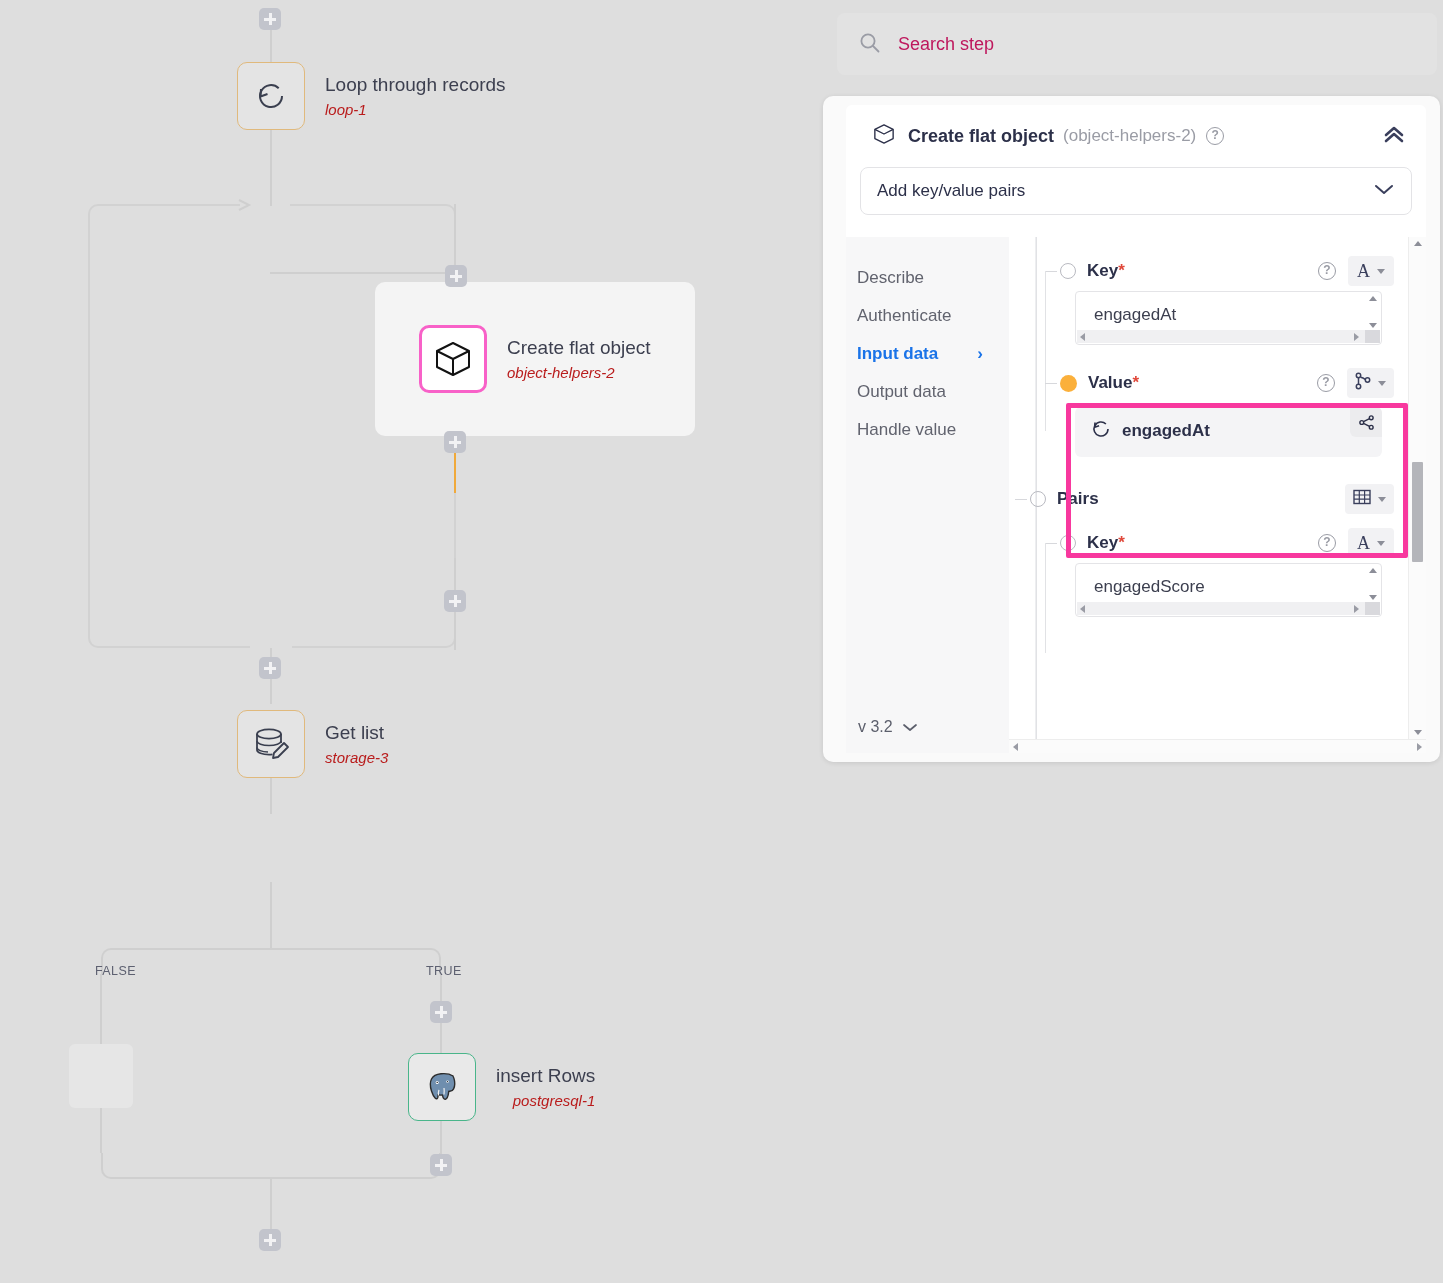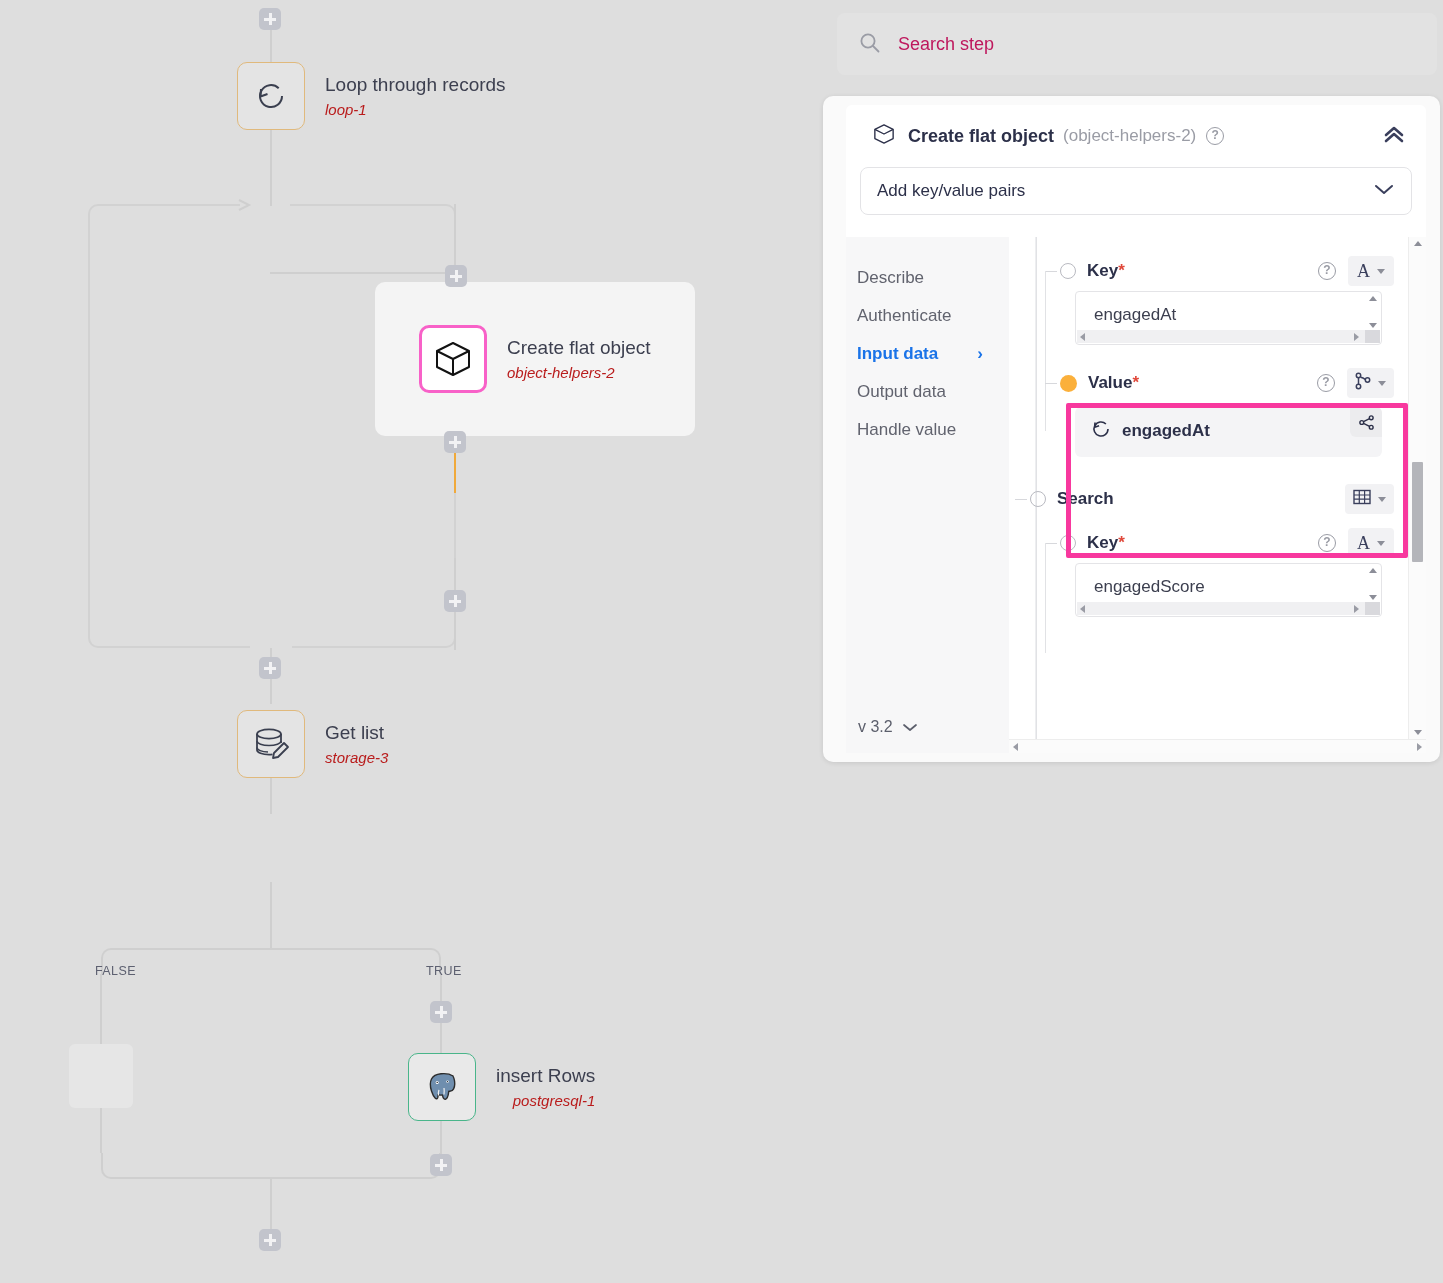--- a/index.html
+++ b/index.html
@@ -447,21 +447,21 @@
                     <path d="M5.8 9.9 L12.2 13.1" fill="none" stroke="#2c3049" stroke-width="1.5"></path>
                   </svg>
                 </div>
               </div>
             </div>
 
             <div class="frow" style="margin-top:22px;">
               <div class="tick" style="left:6px; width:12px;"></div>
               <div class="frow-head" style="padding-left:21px;">
                 <span class="radio"></span>
-                <span class="flabel">Search</span>
+                <span class="flabel">Pairs</span>
                 <span class="frow-right">
                   <span class="typebtn">
                     <span>
                       <svg width="18" height="16" viewBox="0 0 18 16">
                         <rect x="1" y="1.5" width="16" height="13" fill="none" stroke="#3a3f5c" stroke-width="1.4"></rect>
                         <path d="M1 6 H17 M1 10.2 H17 M6.3 1.5 V14.5 M11.6 1.5 V14.5" fill="none" stroke="#3a3f5c" stroke-width="1.2"></path>
                       </svg>
                     </span>
                     <span class="tri down"></span>
                   </span>

